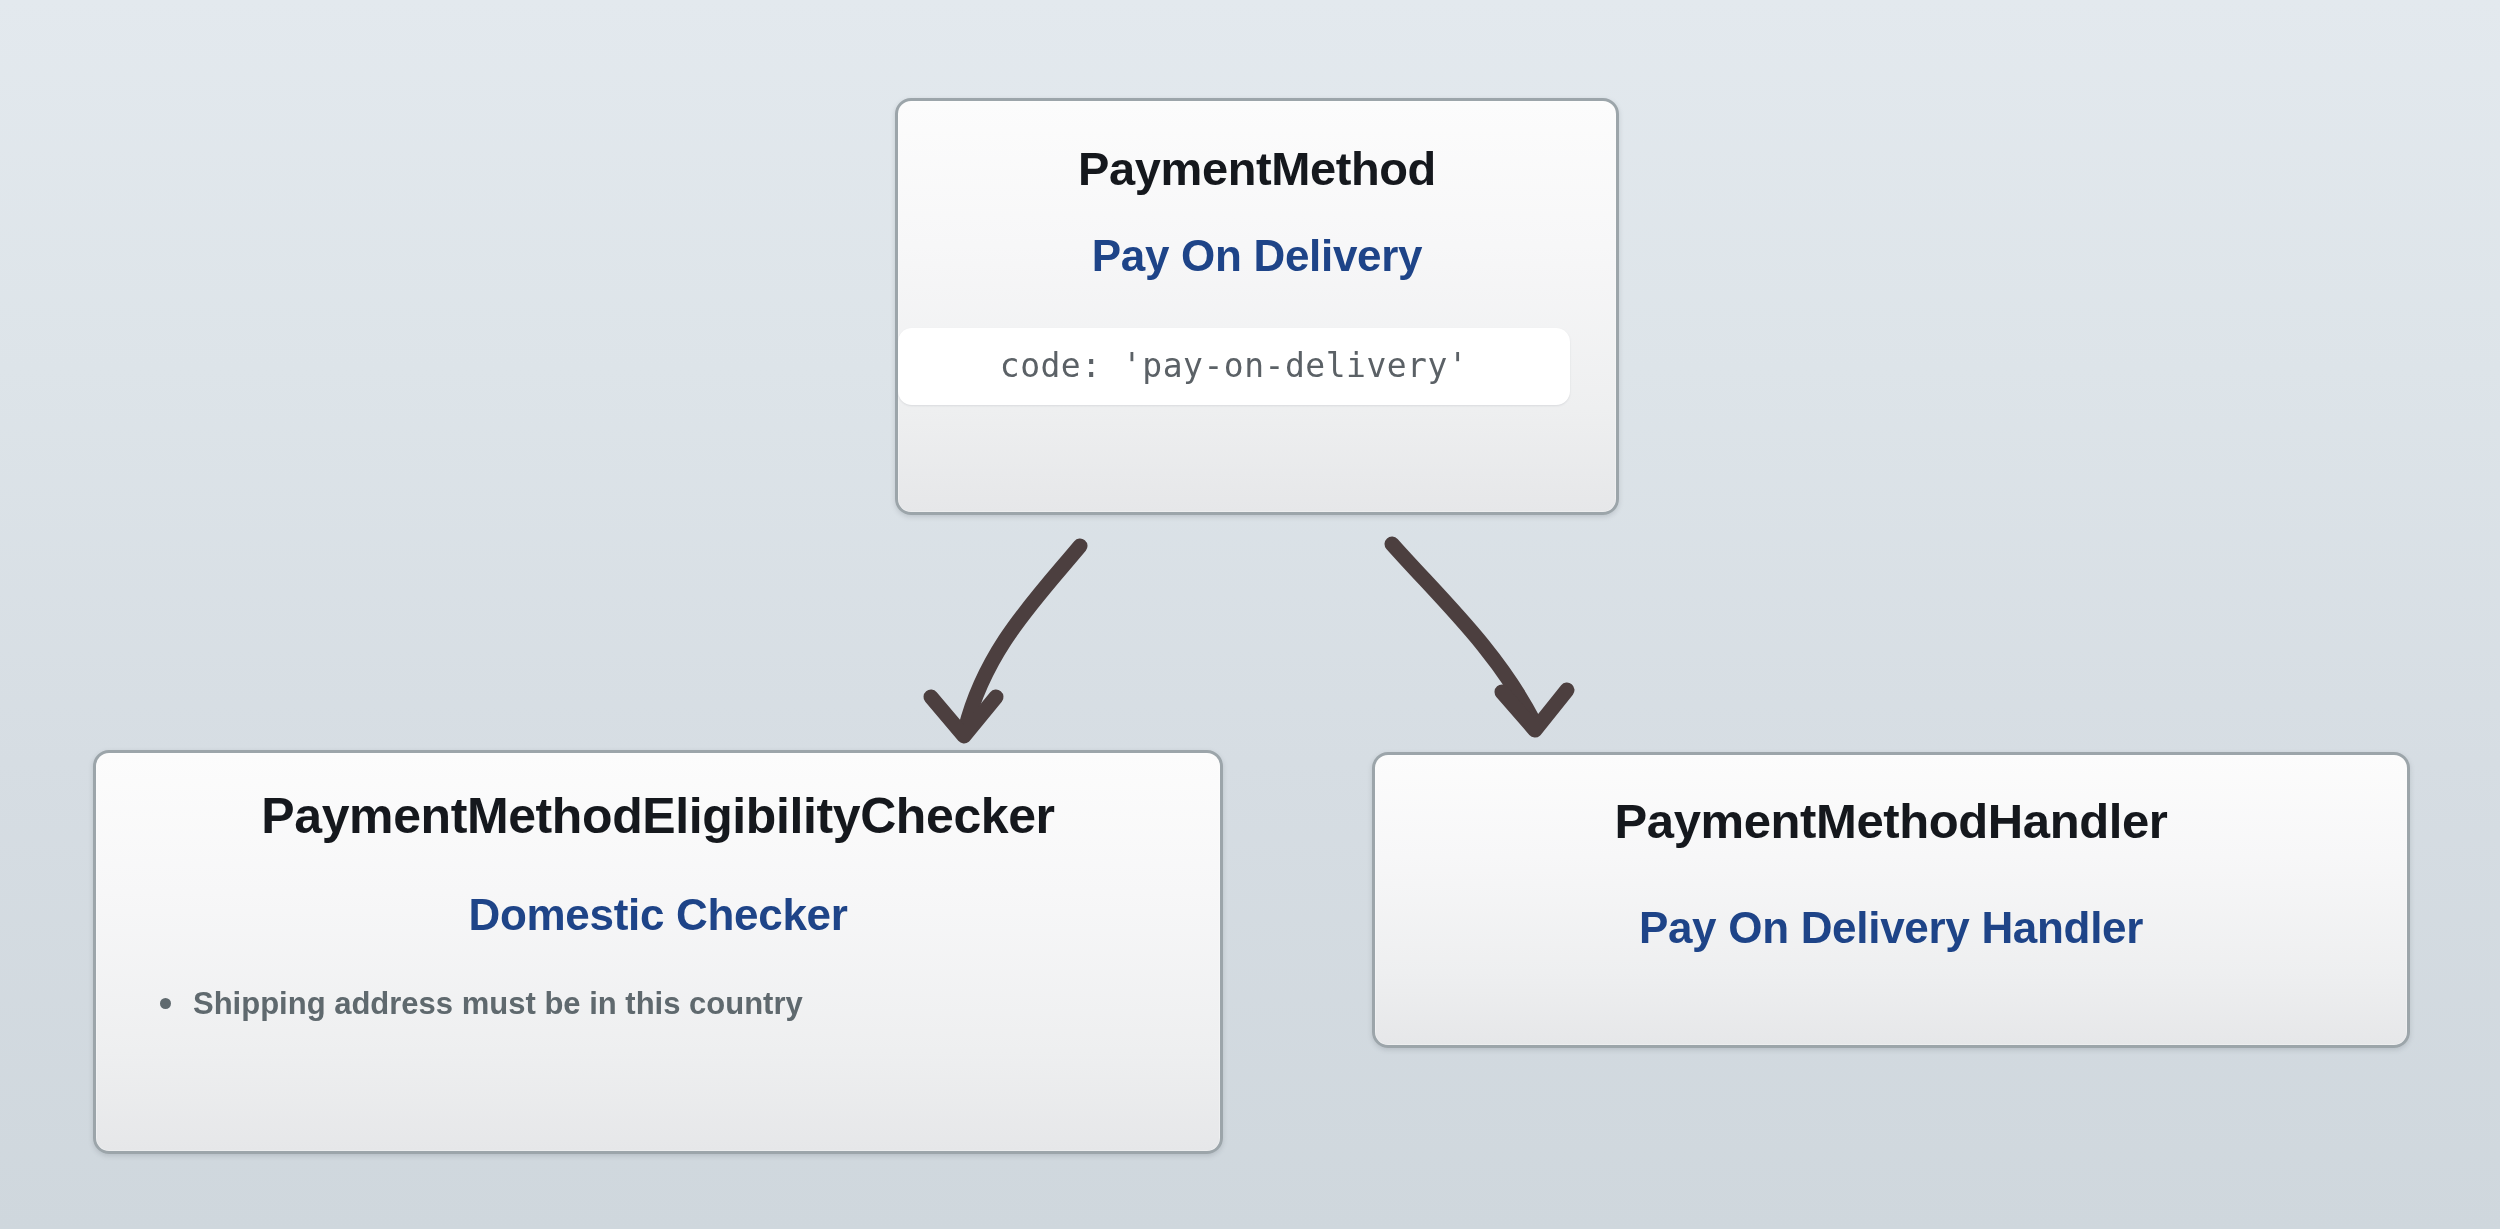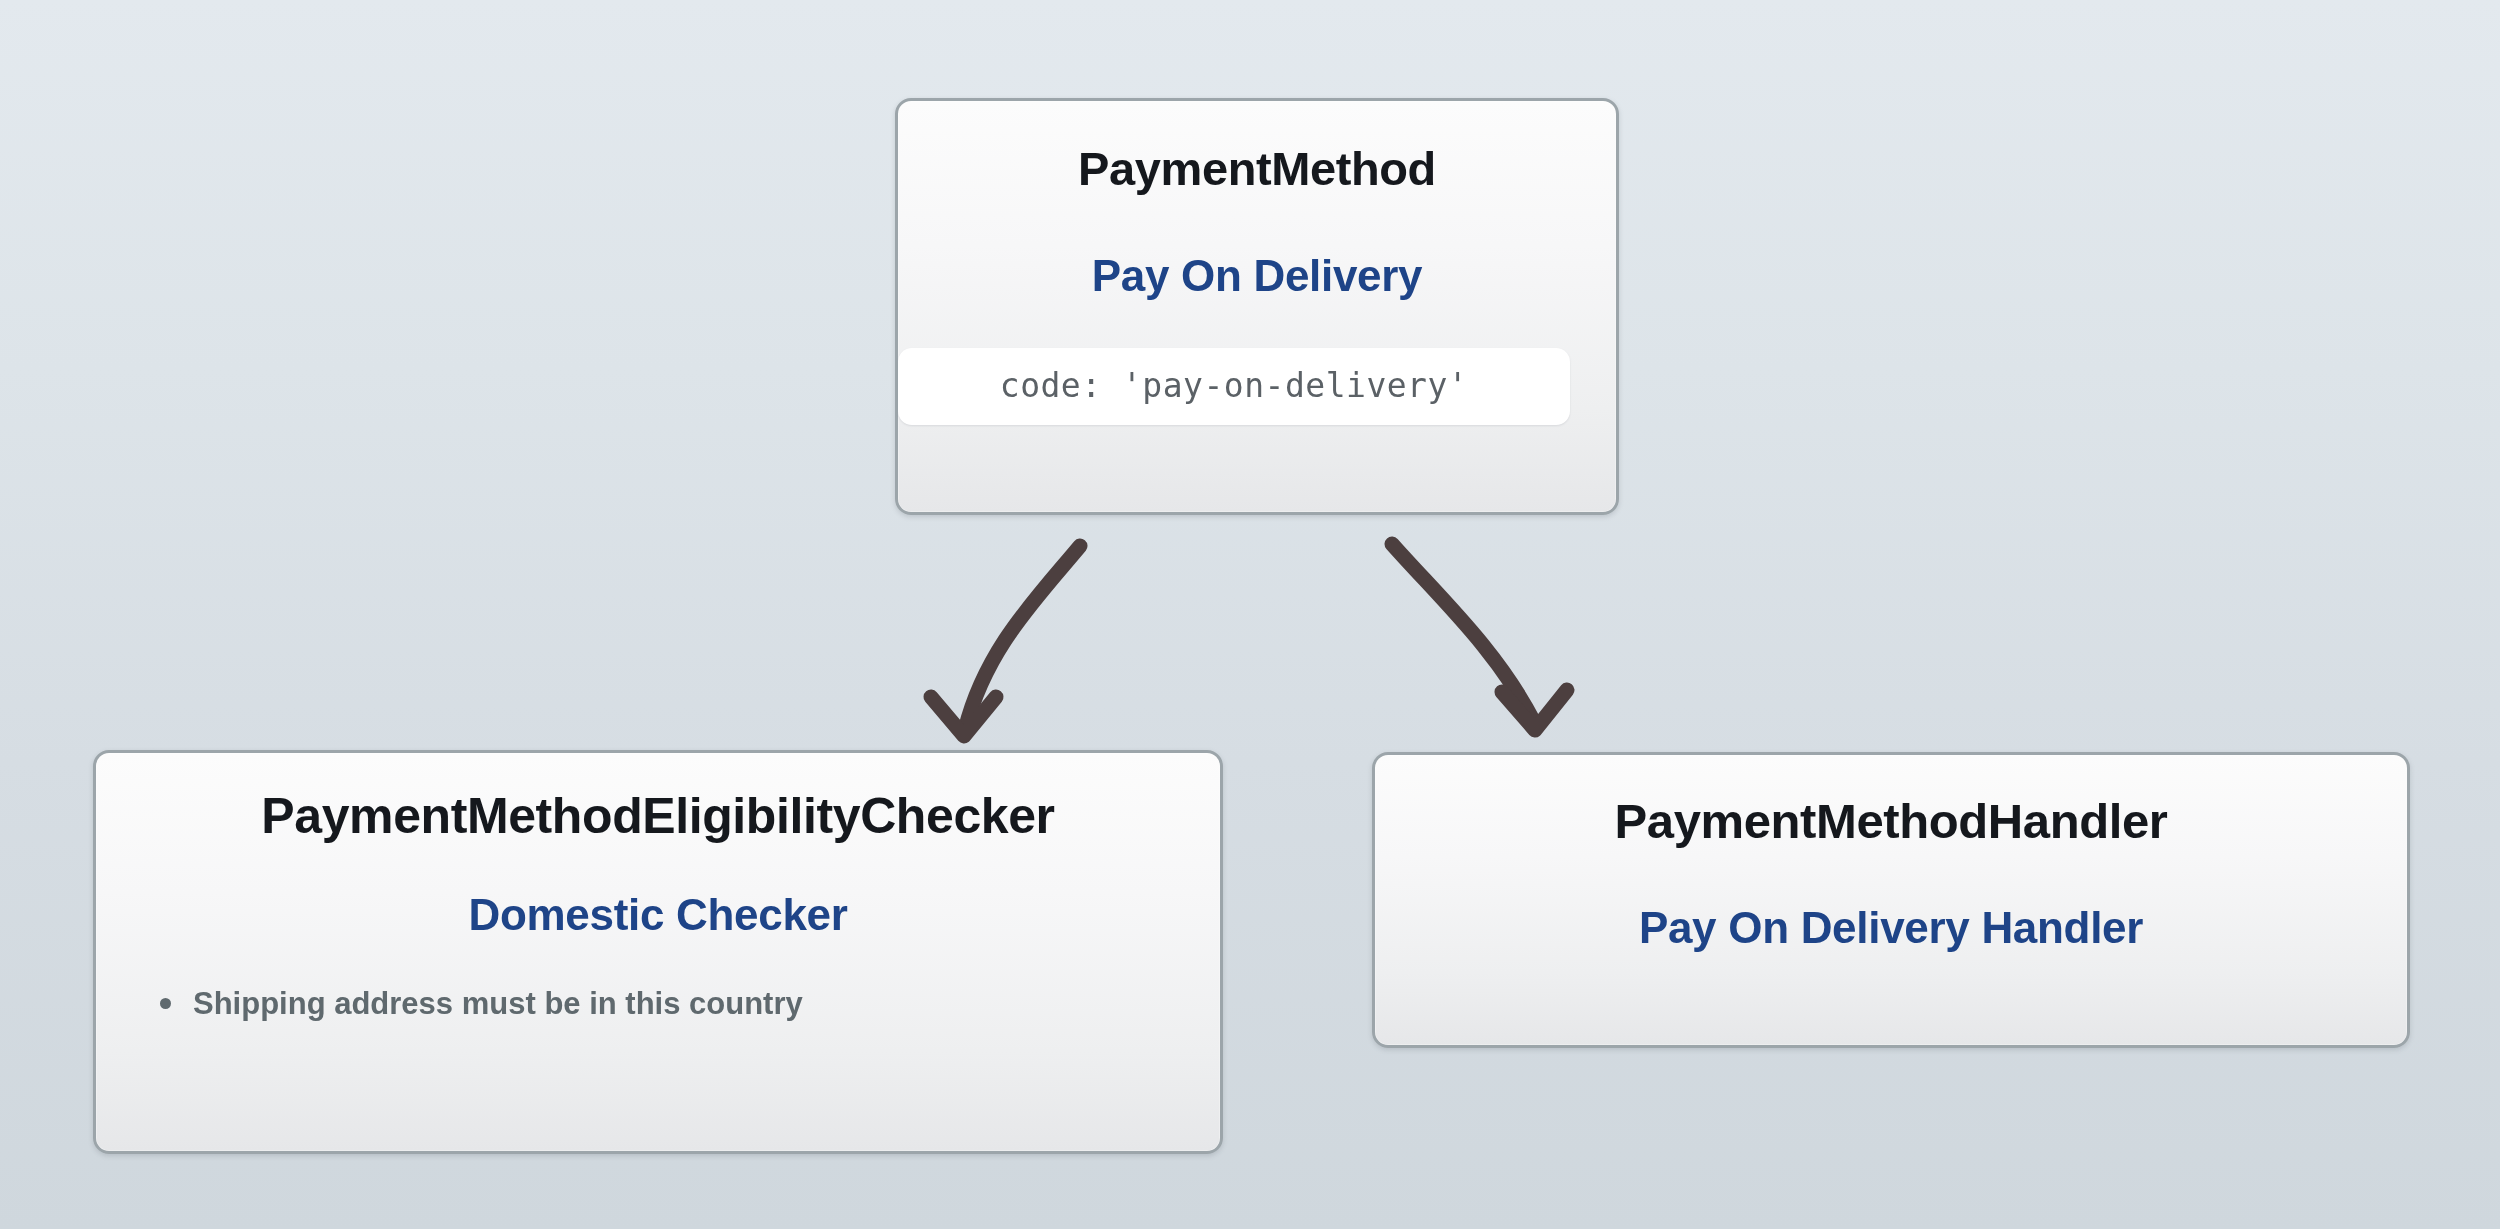--- a/index.html
+++ b/index.html
@@ -52,21 +52,21 @@
 
   
   #card-payment-method {
     left: 895px;
     top: 98px;
     width: 724px;
     height: 417px;
     padding-top: 30px;
   }
   #card-payment-method .card-title { font-size: 47px; margin-top: 14px; }
-  #card-payment-method .card-subtitle { font-size: 44px; margin-top: 62px; }
+  #card-payment-method .card-subtitle { font-size: 44px; margin-top: 42px; }
 
   .code-chip {
     margin-top: 50px;
     background: #ffffff;
     border-radius: 14px;
     padding: 18px 30px 20px 30px;
     box-shadow: 0 1px 2px rgba(120,130,140,0.18);
     width: 672px;
     box-sizing: border-box;
     text-align: center;

